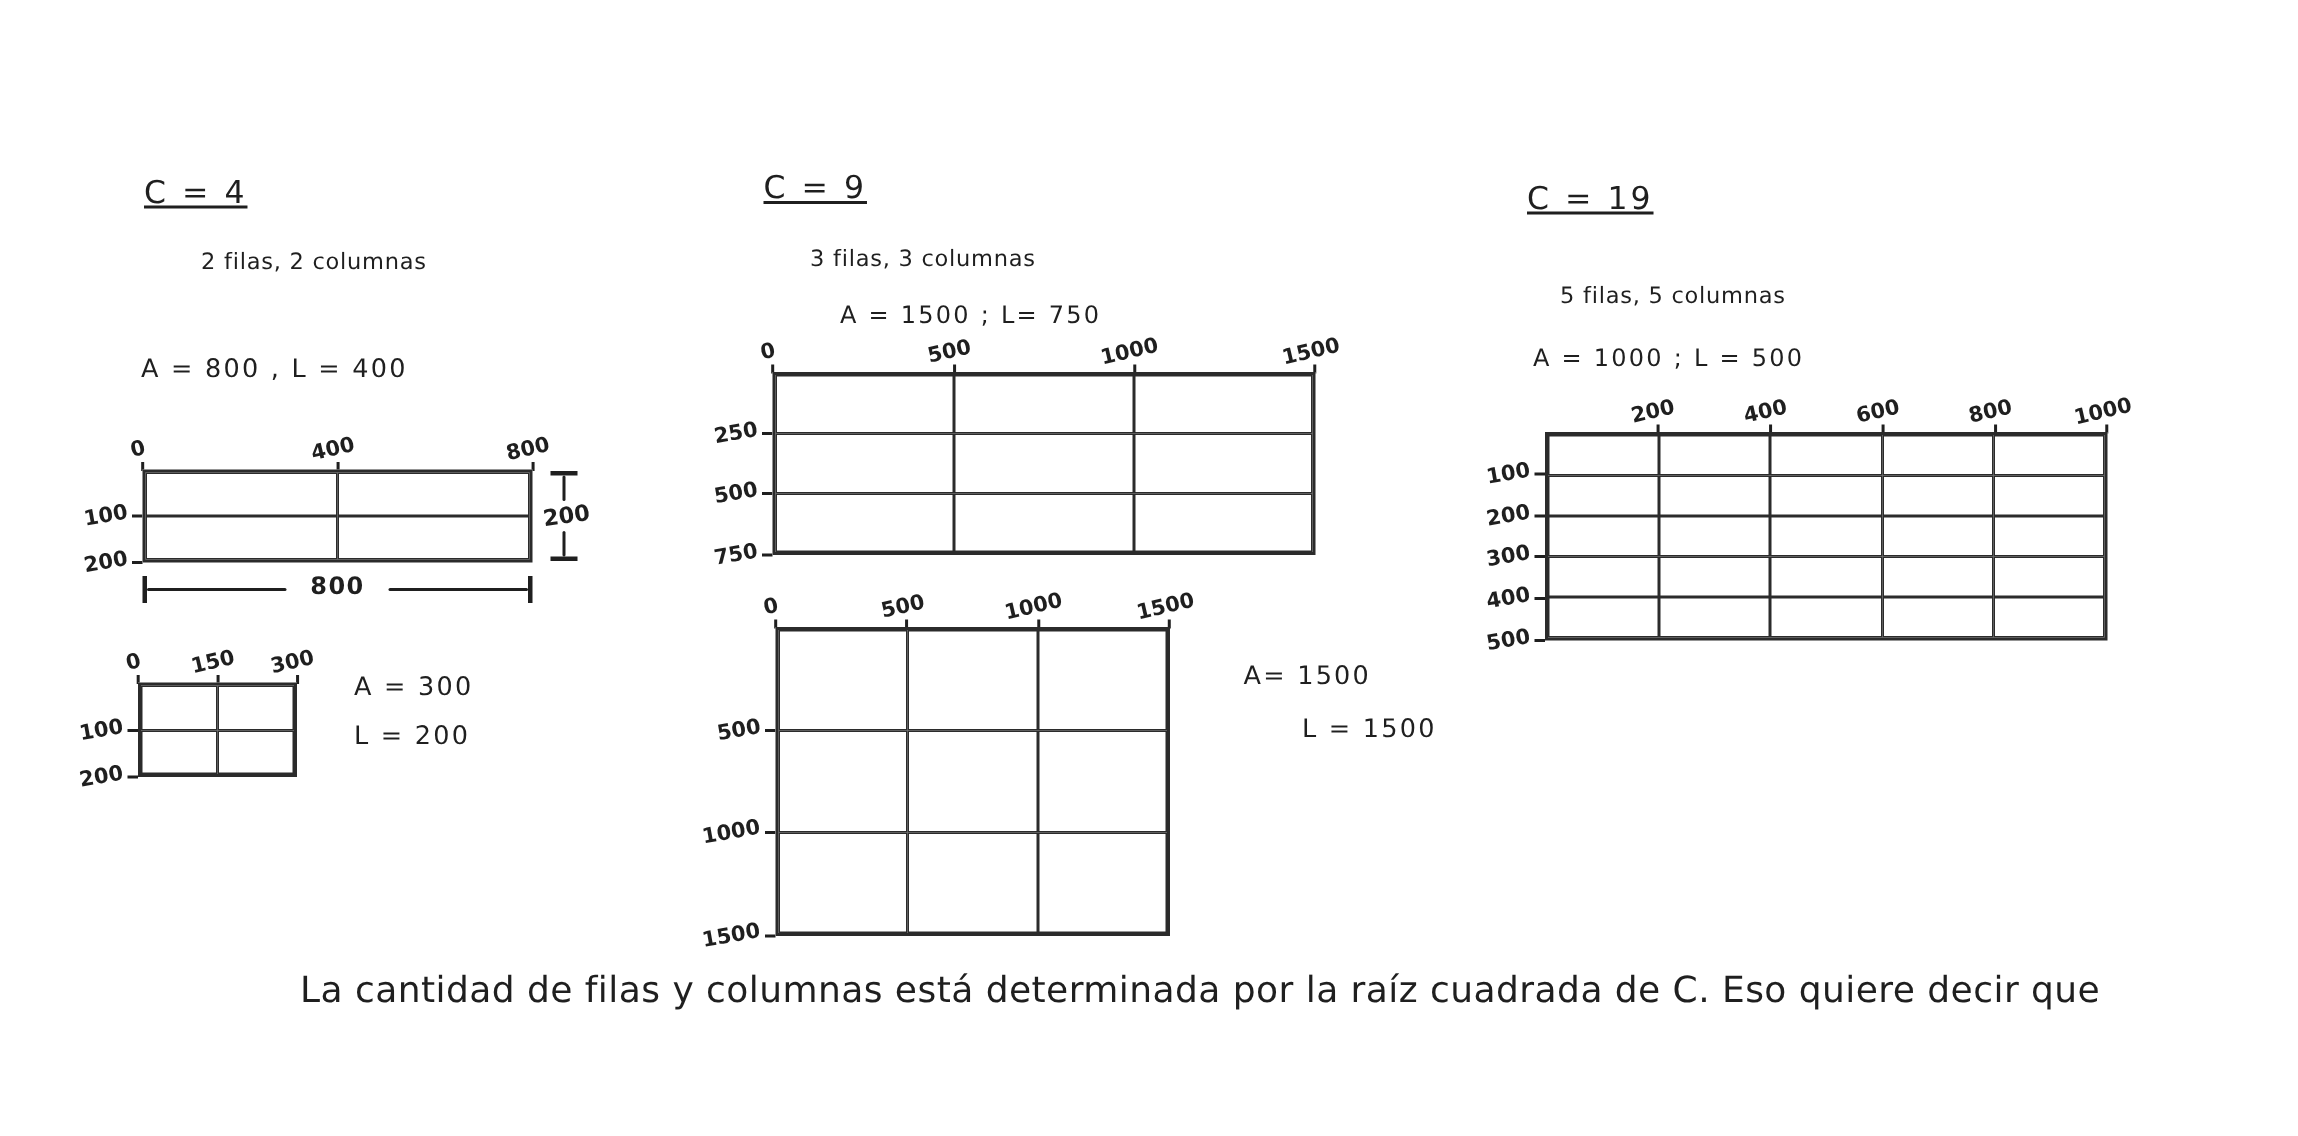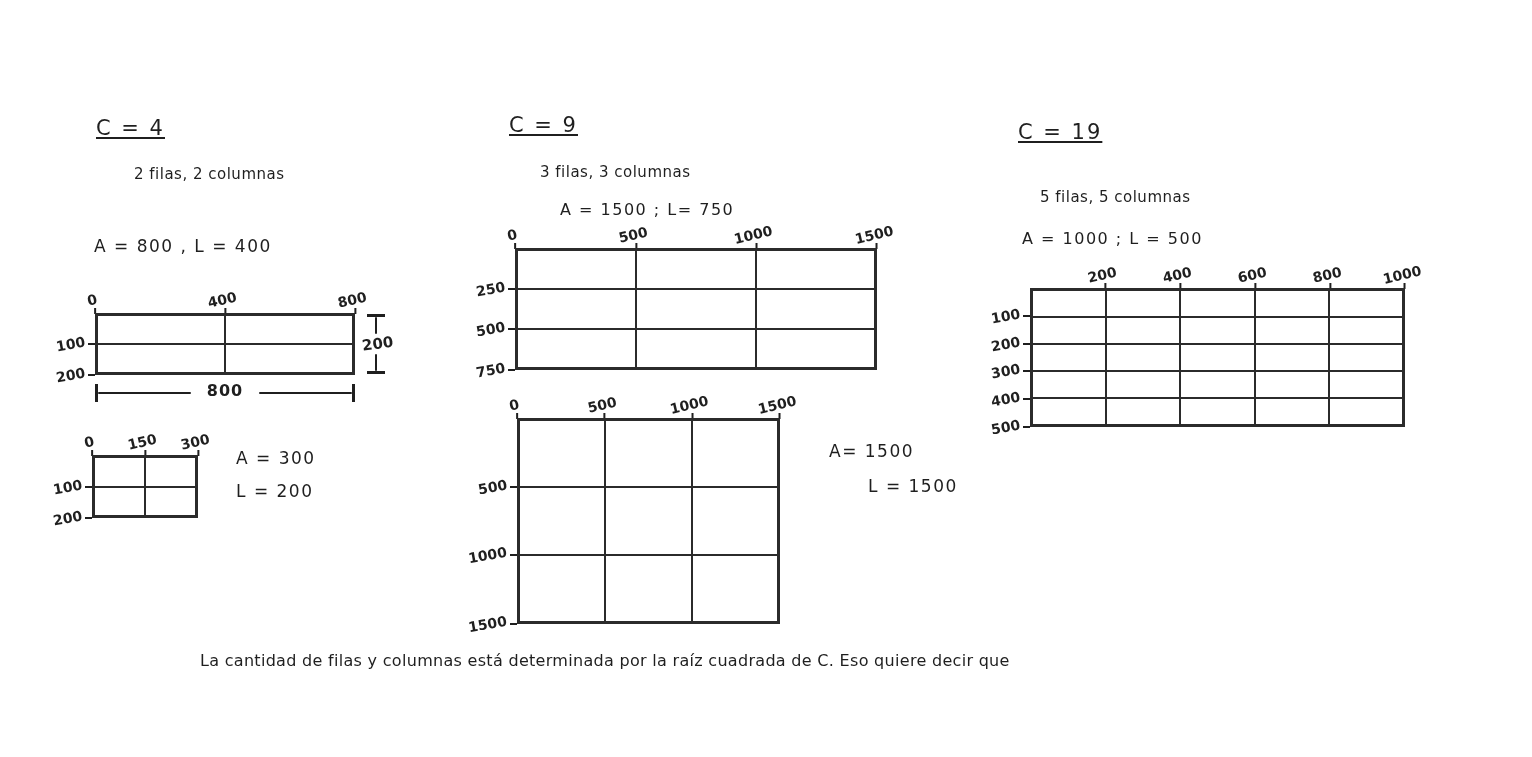--- a/index.html
+++ b/index.html
@@ -25,21 +25,21 @@
   #c9-heading{ left:509px; top:113px; }
   #c9-sub{     left:540px; top:163px; }
   #c9-params{  left:560px; top:200px; font-size:16px; }
   #c9-a1500{   left:829px; top:441px; }
   #c9-l1500{   left:829px; top:476px;margin-left:39px; }
 
   #c25-heading{ left:1018px; top:120px; }
   #c25-sub{     left:1040px; top:188px; }
   #c25-params{  left:1022px; top:229px; font-size:16px; }
 
-  #footer{ left:200px; top:644px; font-size:16px; line-height:33px; letter-spacing:.3px; }
+  #footer{ left:200px; top:644px; font-size:24px; line-height:33px; letter-spacing:.3px; }
 
   
   .gwrap{ position:absolute; }
   #g1{ left:95px;  top:313px; width:260px; height:62px;  }
   #g2{ left:92px;  top:455px; width:106px; height:63px;  }
   #g3{ left:515px; top:248px; width:362px; height:122px; }
   #g4{ left:517px; top:418px; width:263px; height:206px; }
   #g5{ left:1030px;top:288px; width:375px; height:139px; }
 
   .grid{ position:absolute; inset:0; display:grid; border:2px solid var(--line); background:#fff; }

